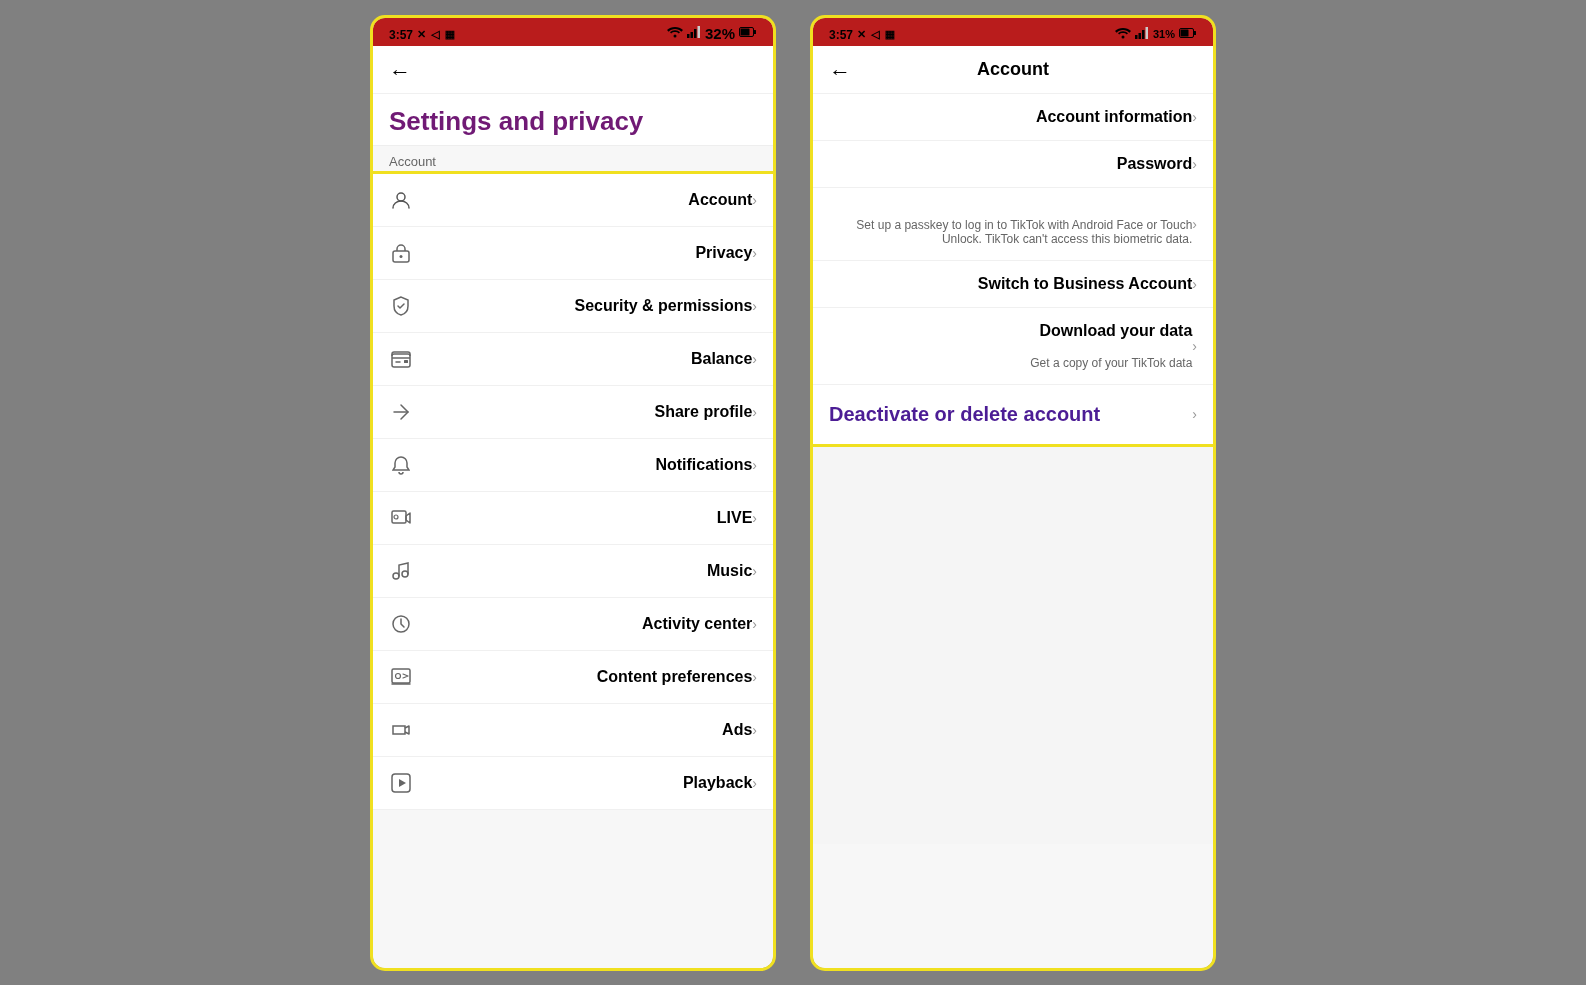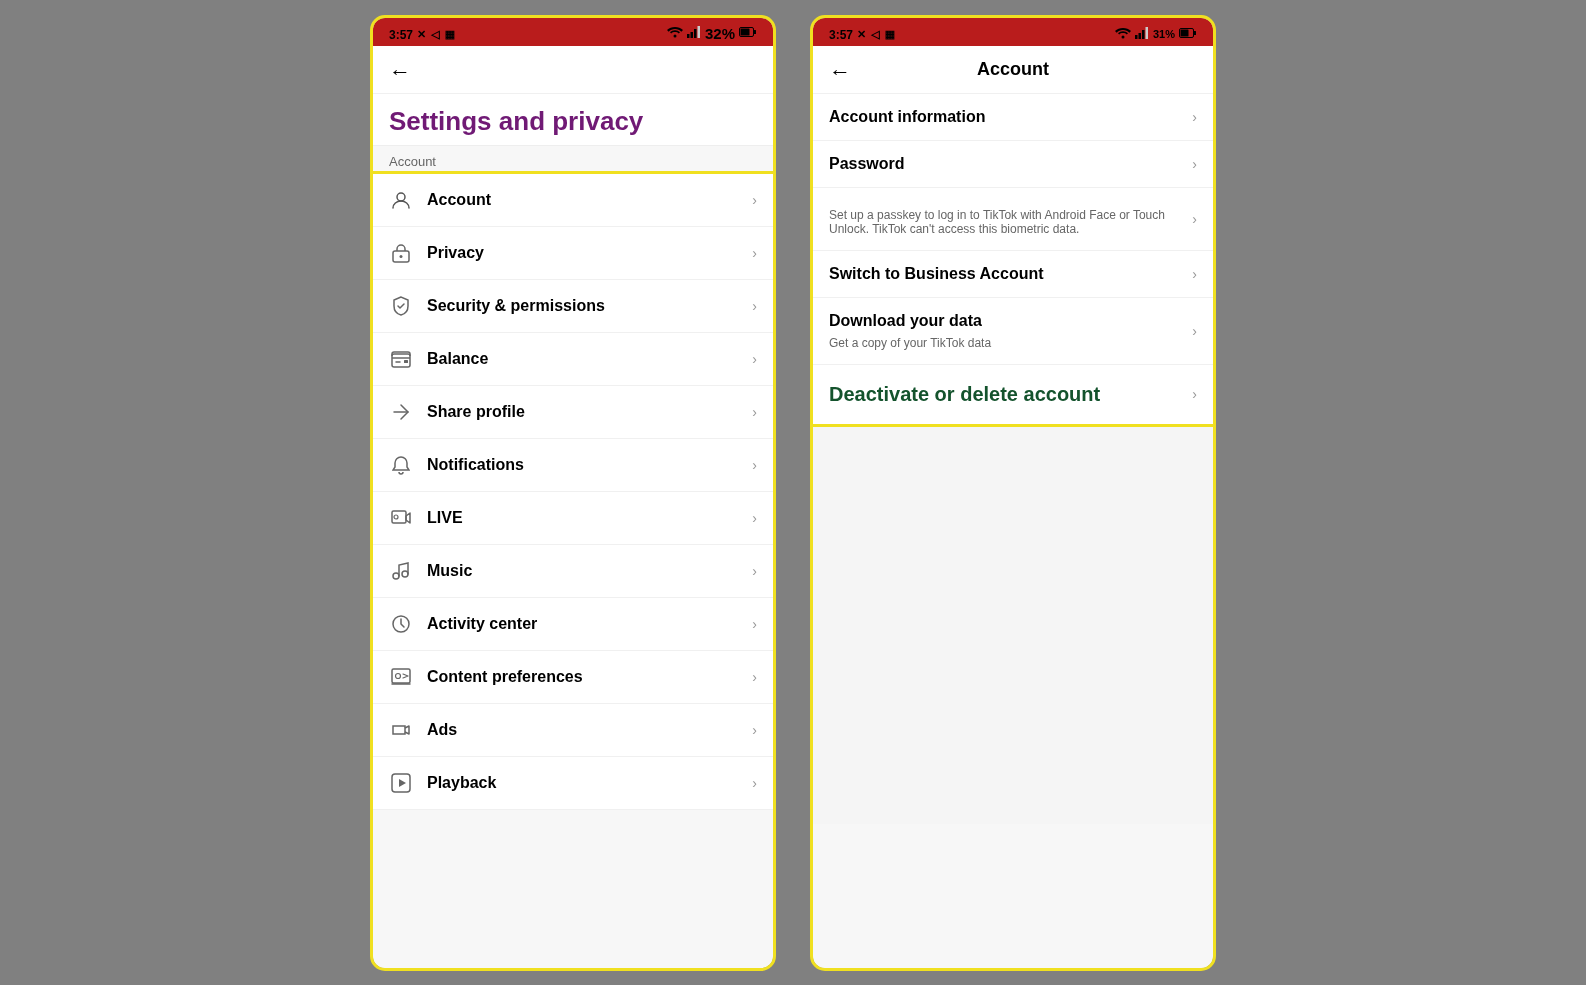--- a/index.html
+++ b/index.html
@@ -99,20 +99,21 @@
     }
 
     .menu-item {
       display: flex;
       align-items: center;
       padding: 14px 16px;
       background: #fff;
       border-bottom: 1px solid #f0f0f0;
       cursor: pointer;
       position: relative;
+      text-align: right;
     }
 
     .menu-item .item-icon {
       width: 24px;
       height: 24px;
       margin-right: 14px;
       display: flex;
       align-items: center;
       justify-content: center;
       font-size: 16px;
@@ -123,21 +124,21 @@
     .menu-item .item-label {
       flex: 1;
       font-size: 16px;
       font-weight: 600;
       color: #000;
     }
 
     .menu-item .item-sublabel {
       font-size: 12px;
       color: #666;
-      margin-top: 6px;
+      margin-top: 16px;
       font-weight: 400;
     }
 
     .menu-item .item-text-wrap {
       flex: 1;
     }
 
     .chevron {
       font-size: 14px;
       color: #999;
@@ -156,21 +157,21 @@
       background: #fff;
       cursor: pointer;
       outline: 3px solid #f0e020;
       margin: 0;
     }
 
     .deactivate-item .item-label {
       flex: 1;
       font-size: 20px;
       font-weight: 700;
-      color: #14532d;
+      color: #4c1d95;
     }
 
     
     .account-item-highlighted {
       outline: 3px solid #f0e020;
       background: #fff;
     }
 
     
     .account-info-highlighted {

